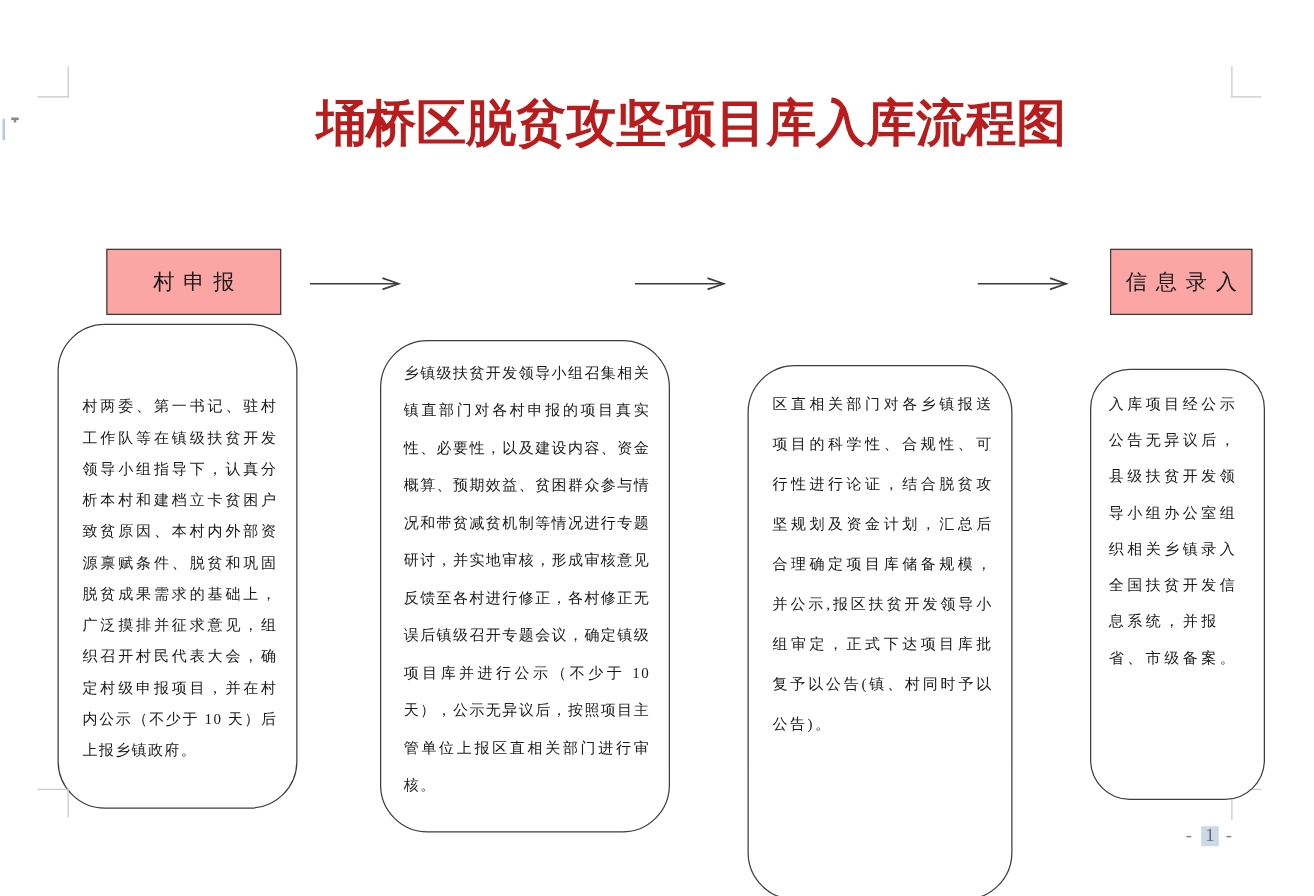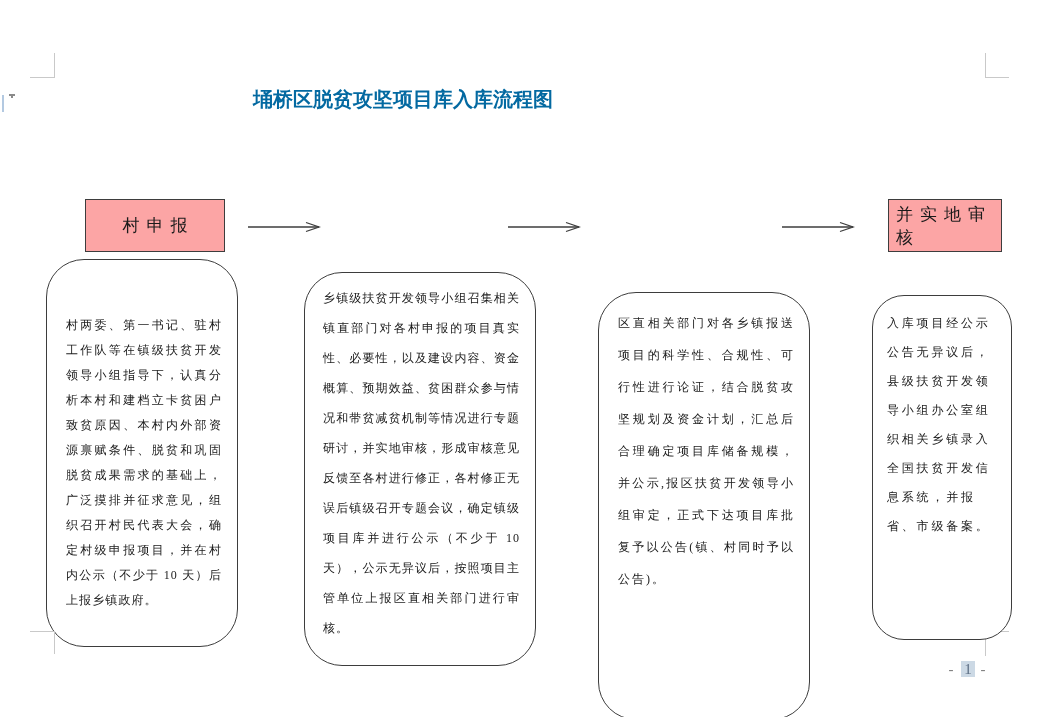--- a/index.html
+++ b/index.html
@@ -1,22 +1,22 @@
 <!DOCTYPE html>
 <html><head>
 <meta charset="utf-8">
 <style>
   html,body{margin:0;padding:0;background:#fff;}
   .page{
     position:relative;width:1051px;height:717px;background:#ffffff;
     font-family:"Liberation Serif","DejaVu Serif",serif;color:#1a1a1a;overflow:hidden;
   }
   .doc-title{
-    position:absolute;left:253px;top:84px;font-size:20px;line-height:30px;
-    font-weight:bold;color:#0369a1;white-space:nowrap;z-index:2;
+    position:absolute;left:253px;top:84px;font-size:40px;line-height:30px;
+    font-weight:bold;color:#b91c1c;white-space:nowrap;z-index:2;
   }
   .head-box{
     position:absolute;top:199px;height:53px;border:1px solid #3d3d3d;background:#fca5a5;
     display:flex;align-items:center;justify-content:center;box-sizing:border-box;
     font-size:17px;letter-spacing:7px;padding-left:7px;z-index:2;
   }
   #h1{left:85px;width:140px}
   #h2{left:348px;width:134px}
   #h3{left:622px;width:131px}
   #h4{left:888px;width:114px}
@@ -75,21 +75,21 @@
     <div class="tri-bar"></div>
     <div class="tri-stem"></div>
   </div>
 
   <div class="doc-title">埇桥区脱贫攻坚项目库入库流程图</div>
 
   <div class="head-box" id="h1">
     <span>村申报</span>
   </div>
   <div class="head-box" id="h4">
-    <span>并实地审核</span>
+    <span>信息录入</span>
   </div>
 
   <svg class="arrow" id="a1" width="74" height="16" viewBox="0 0 74 16">
     <line x1="0" y1="8" x2="71" y2="8"></line>
     <polyline points="58,3.5 71,8 58,12.5"></polyline>
   </svg>
   <svg class="arrow" id="a2" width="74" height="16" viewBox="0 0 74 16">
     <line x1="0" y1="8" x2="71" y2="8"></line>
     <polyline points="58,3.5 71,8 58,12.5"></polyline>
   </svg>

